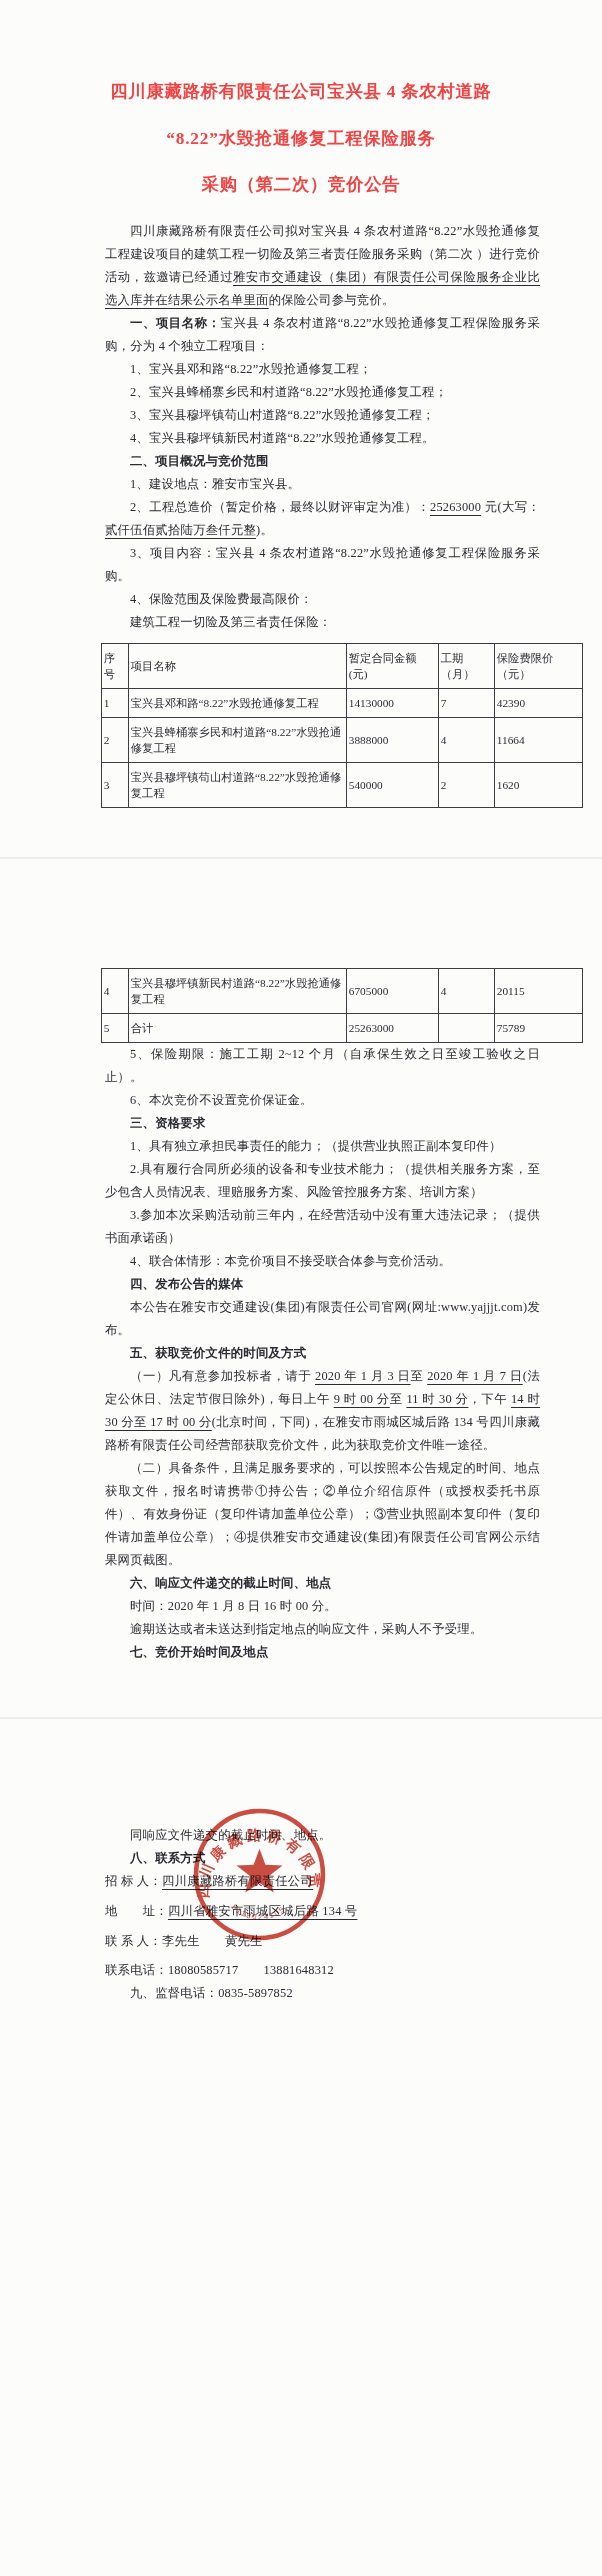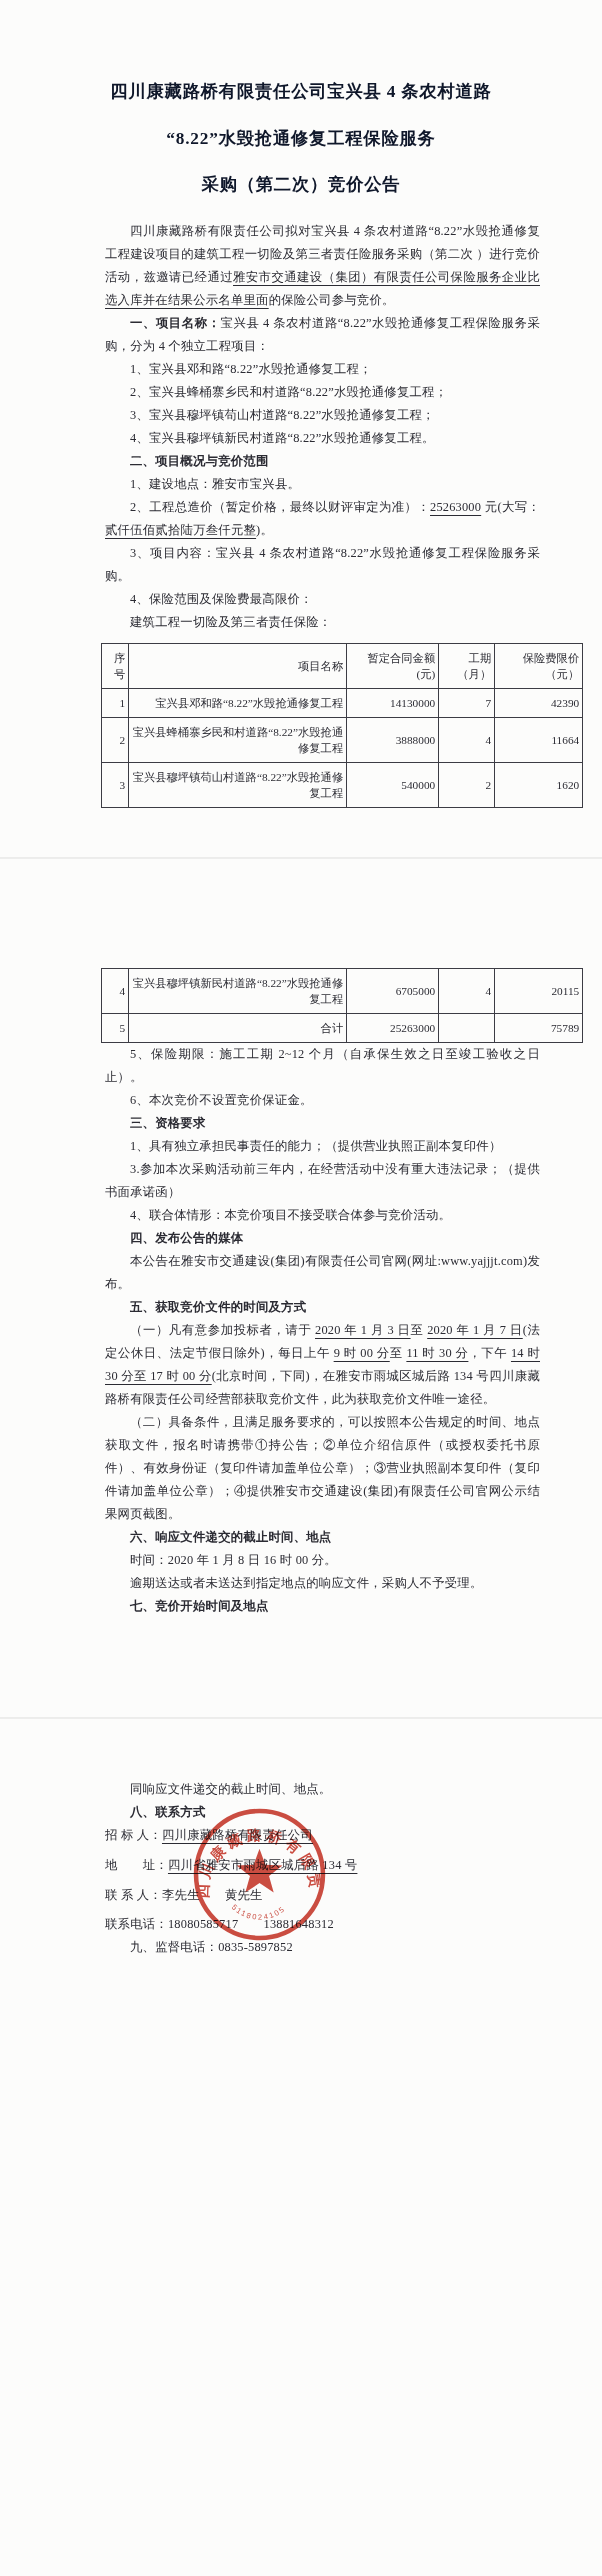--- a/index.html
+++ b/index.html
@@ -20,21 +20,21 @@
     left: 0; right: 0; height: 2.3px;
     background: linear-gradient(to bottom, rgba(0,0,0,0.04), rgba(0,0,0,0.09), rgba(0,0,0,0.03));
   }
   .title-block {
     position: absolute;
     top: 81px; left: 0; right: 0;
     text-align: center;
     font-weight: bold;
     font-size: 17.3px;
     letter-spacing: 0.8px;
-    color: #0f172a;
+    color: #ef4444;
   }
   .title-block .t-line { line-height: 22.6px; margin-bottom: 24px; }
   .flow {
     position: absolute;
     left: 105px; top: 220px;
     width: 435px;
     font-size: 12.4px;
     line-height: 23px;
     letter-spacing: 0.2px;
     text-align: justify;
@@ -49,21 +49,21 @@
     text-underline-offset: 3.8px;
     text-decoration-thickness: 0.8px;
   }
   table.fee-table {
     border-collapse: collapse;
     table-layout: fixed;
     width: 482px;
     margin-left: -4.5px;
     font-size: 11.3px;
     line-height: 16px;
-    text-align: right;
+    text-align: left;
     letter-spacing: 0;
     color: #2b2b33;
   }
   table.fee-table td, table.fee-table th {
     border: 1.1px solid #3c3c44;
     padding: 6px 2.3px;
     font-weight: normal;
     vertical-align: middle;
     word-break: break-all;
   }
@@ -184,20 +184,21 @@
         <td>75789</td>
       </tr>
     </tbody>
       </table>
 
     <p class="after-table">5、保险期限：施工工期 2~12 个月（自承保生效之日至竣工验收之日止）。</p>
     <p>6、本次竞价不设置竞价保证金。</p>
 
     <p class="sec-head">三、资格要求</p>
     <p>1、具有独立承担民事责任的能力；（提供营业执照正副本复印件）</p>
+    <p>2.具有履行合同所必须的设备和专业技术能力；（提供相关服务方案，至少包含人员情况表、理赔服务方案、风险管控服务方案、培训方案）</p>
     <p>3.参加本次采购活动前三年内，在经营活动中没有重大违法记录；（提供书面承诺函）</p>
     <p>4、联合体情形：本竞价项目不接受联合体参与竞价活动。</p>
 
     <p class="sec-head">四、发布公告的媒体</p>
     <p>本公告在雅安市交通建设(集团)有限责任公司官网(网址:www.yajjjt.com)发布。</p>
 
     <p class="sec-head mt8">五、获取竞价文件的时间及方式</p>
     <p><span>（一）凡有意参加投标者，请于 </span><span class="u">2020 年 1 月 3 日</span><span>至 </span><span class="u">2020 年 1 月 7 日</span><span>(法定公休日、法定节假日除外)，每日上午 </span><span class="u">9 时 00 分</span><span>至 </span><span class="u">11 时 30 分</span><span>，下午 </span><span class="u">14 时 30 分至 17 时 00 分</span><span>(北京时间，下同)，在雅安市雨城区城后路 134 号四川康藏路桥有限责任公司经营部获取竞价文件，此为获取竞价文件唯一途径。</span></p>
     <p>（二）具备条件，且满足服务要求的，可以按照本公告规定的时间、地点获取文件，报名时请携带①持公告；②单位介绍信原件（或授权委托书原件）、有效身份证（复印件请加盖单位公章）；③营业执照副本复印件（复印件请加盖单位公章）；④提供雅安市交通建设(集团)有限责任公司官网公示结果网页截图。</p>
 

